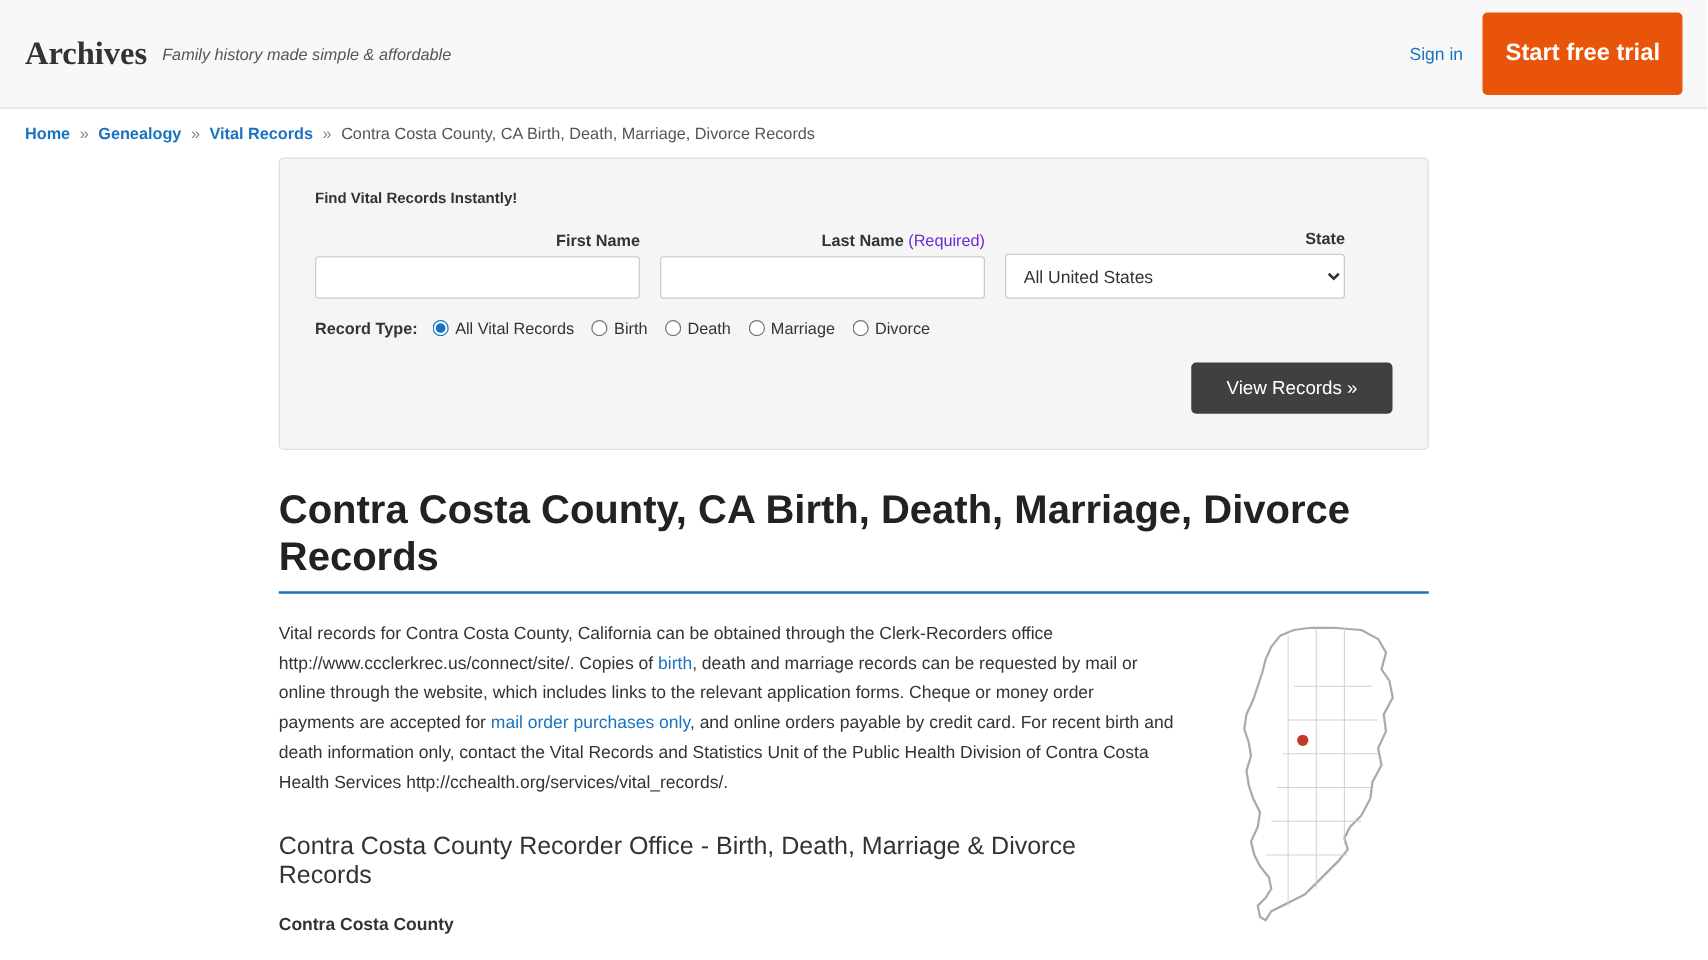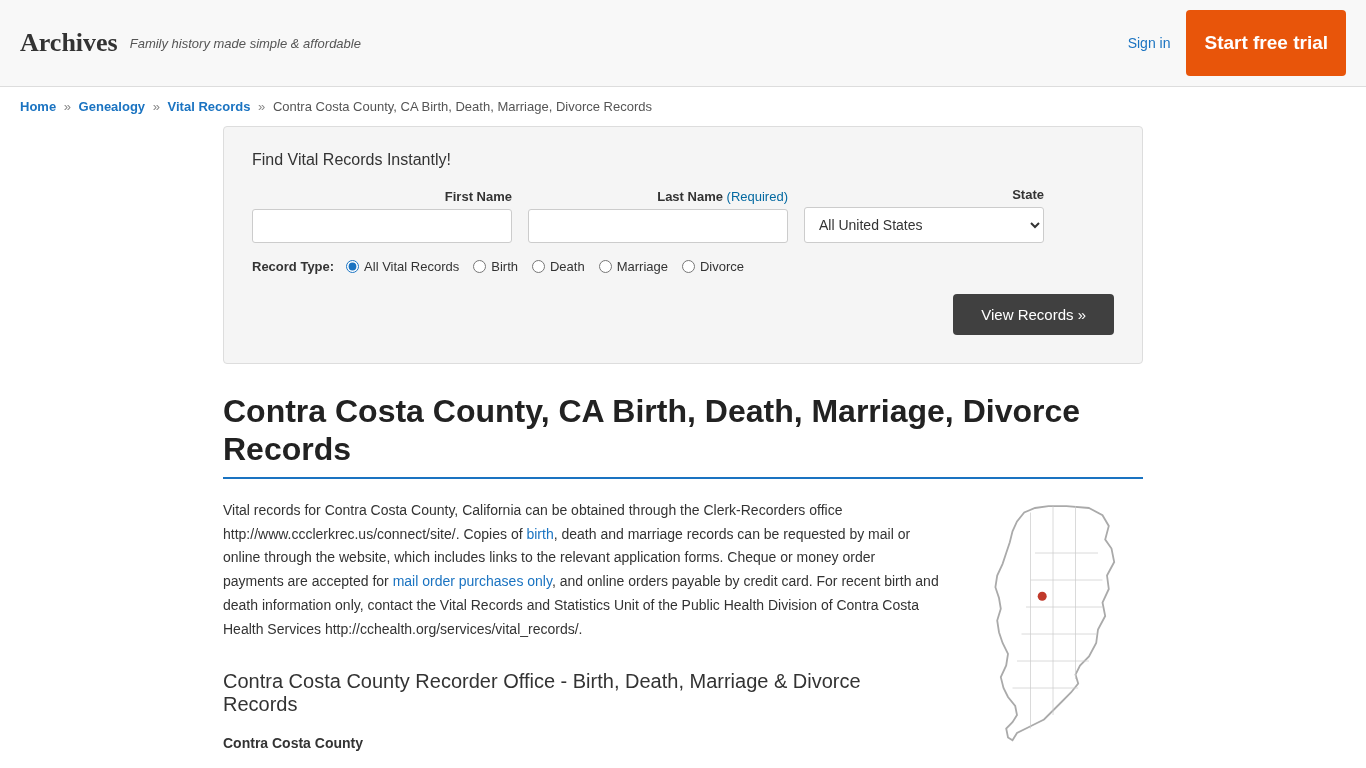--- a/index.html
+++ b/index.html
@@ -81,22 +81,22 @@
 
     
     #search-box {
       background: #f5f5f5;
       border: 1px solid #ddd;
       border-radius: 4px;
       padding: 24px 28px 28px;
       margin-bottom: 28px;
     }
     #search-box h2 {
-      font-size: 16px;
-      font-weight: normal;
+      font-size: 12px;
+      font-weight: bold;
       margin-bottom: 18px;
       color: #333;
     }
     .search-fields {
       display: flex;
       gap: 16px;
       margin-bottom: 16px;
       align-items: flex-end;
     }
     .field-group {
@@ -105,37 +105,37 @@
       gap: 5px;
     }
     .field-group label {
       font-size: 13px;
       font-weight: bold;
       color: #333;
       text-align: right;
     }
     .field-group label .req {
       font-weight: normal;
-      color: #0369a1;
+      color: #6d28d9;
     }
     .field-group input[type="text"] {
       border: 1px solid #ccc;
       border-radius: 3px;
       padding: 8px 10px;
       font-size: 14px;
       background: #fff;
       width: 260px;
     }
     .field-group.state-field select {
       border: 1px solid #ccc;
       border-radius: 3px;
       padding: 8px 10px;
       font-size: 14px;
       background: #fff;
-      width: 240px;
+      width: 272px;
       color: #333;
       appearance: auto;
     }
     .record-type-row {
       display: flex;
       align-items: center;
       gap: 12px;
       margin-bottom: 20px;
       flex-wrap: wrap;
     }

